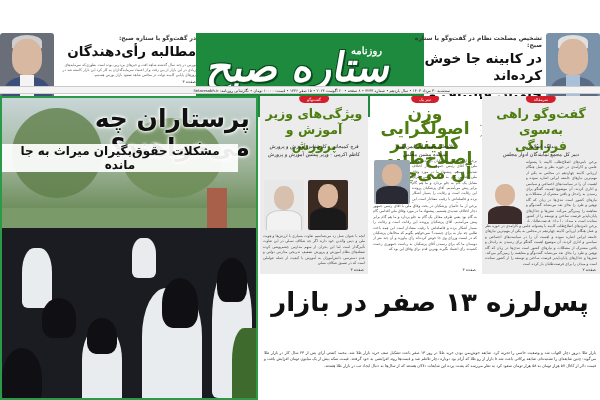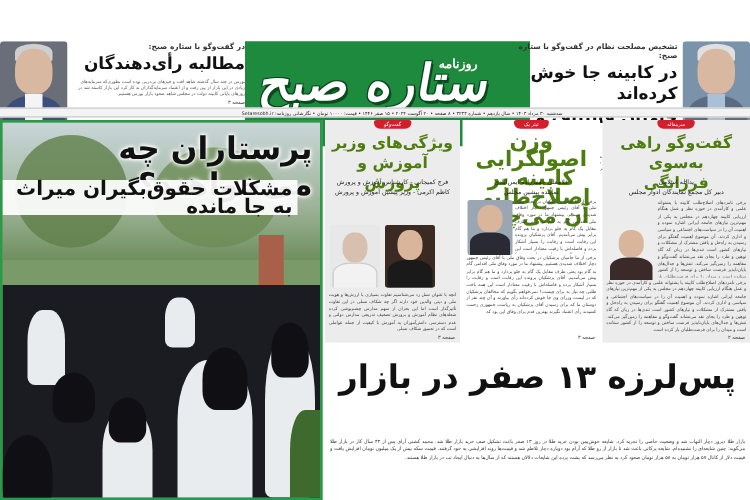--- a/index.html
+++ b/index.html
@@ -41,21 +41,21 @@
   .feature .sky { position: absolute; left: 0; top: 0; width: 100%; height: 110px; background: linear-gradient(180deg, #c9d6d8 0%, #9fb49a 60%, #6f8f5e 100%); }
   .feature .tree1 { position: absolute; left: 10px; top: 10px; width: 90px; height: 90px; border-radius: 50%; background: #5f7f4a; opacity: .8; }
   .feature .tree2 { position: absolute; left: 120px; top: 20px; width: 100px; height: 80px; border-radius: 50%; background: #6c8c55; opacity: .8; }
   .feature .pillar { position: absolute; left: 205px; top: 90px; width: 20px; height: 70px; background: #a8604a; }
   .feature .crowd { position: absolute; left: 0; top: 130px; width: 100%; height: 180px; background: #1b1b22; }
   .feature .coat { position: absolute; background: #e8ecef; border-radius: 40% 40% 6px 6px; }
   .feature .hijab { position: absolute; background: #101014; border-radius: 50% 50% 30% 30%; }
   .feature .bush { position: absolute; left: 230px; top: 230px; width: 30px; height: 80px; background: #3f6a2e; border-radius: 40% 0 0 0; }
   .feature-title { position: absolute; right: 6px; top: 6px; width: 248px; text-align: right; direction: rtl; font-size: 25px; font-weight: bold; color: #111; text-shadow: 0 0 3px #fff, 0 0 3px #fff, 0 0 5px #fff; letter-spacing: -0.5px; }
   .feature-sub { position: absolute; right: 6px; top: 44px; width: 248px; direction: rtl; text-align: center; }
-  .feature-sub span { display: block; background: rgba(255,255,255,.92); color: #111; font-weight: bold; font-size: 16px; line-height: 14px; margin: 2px 0 0 auto; padding: 0 4px; width: fit-content; text-align: right; }
+  .feature-sub span { display: block; background: rgba(255,255,255,.92); color: #111; font-weight: bold; font-size: 12px; line-height: 14px; margin: 2px 0 0 auto; padding: 0 4px; width: fit-content; }
   .feature-sub span:first-child { margin-right: 12px; }
 
   
   .col { position: absolute; top: 96px; height: 178px; overflow: hidden; direction: rtl; }
   .col-a { left: 260px; width: 108px; background: #ececec; }
   .col-b { left: 370px; width: 110px; background: #fff; }
   .col-c { left: 482px; width: 118px; background: #ececec; }
   .tag { position: absolute; top: 0; left: 50%; transform: translateX(-50%); background: #d21f2b; color: #fff; font-size: 4px; padding: 1px 8px; border-radius: 2px 2px 5px 5px; white-space: nowrap; }
   .col-head { position: absolute; left: 2px; right: 2px; top: 10px; text-align: center; font-weight: bold; color: #4d7c0f; font-size: 12.5px; line-height: 16px; }
   .col-authors { position: absolute; left: 4px; right: 4px; text-align: center; font-size: 5px; line-height: 8px; color: #222; }

